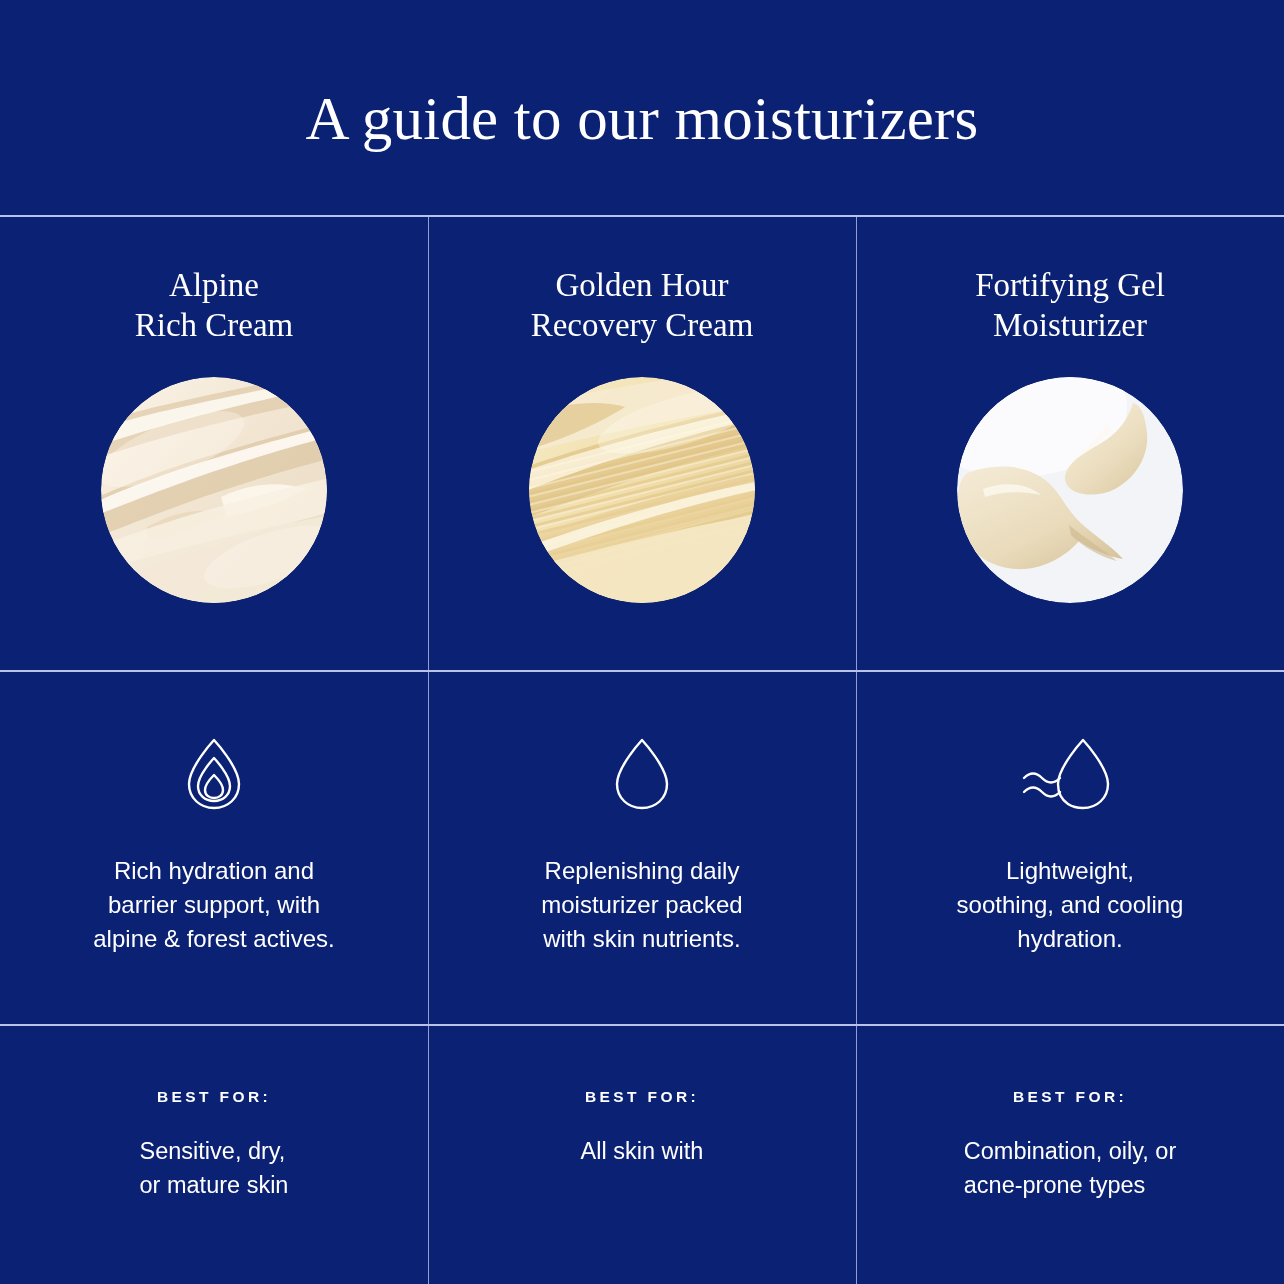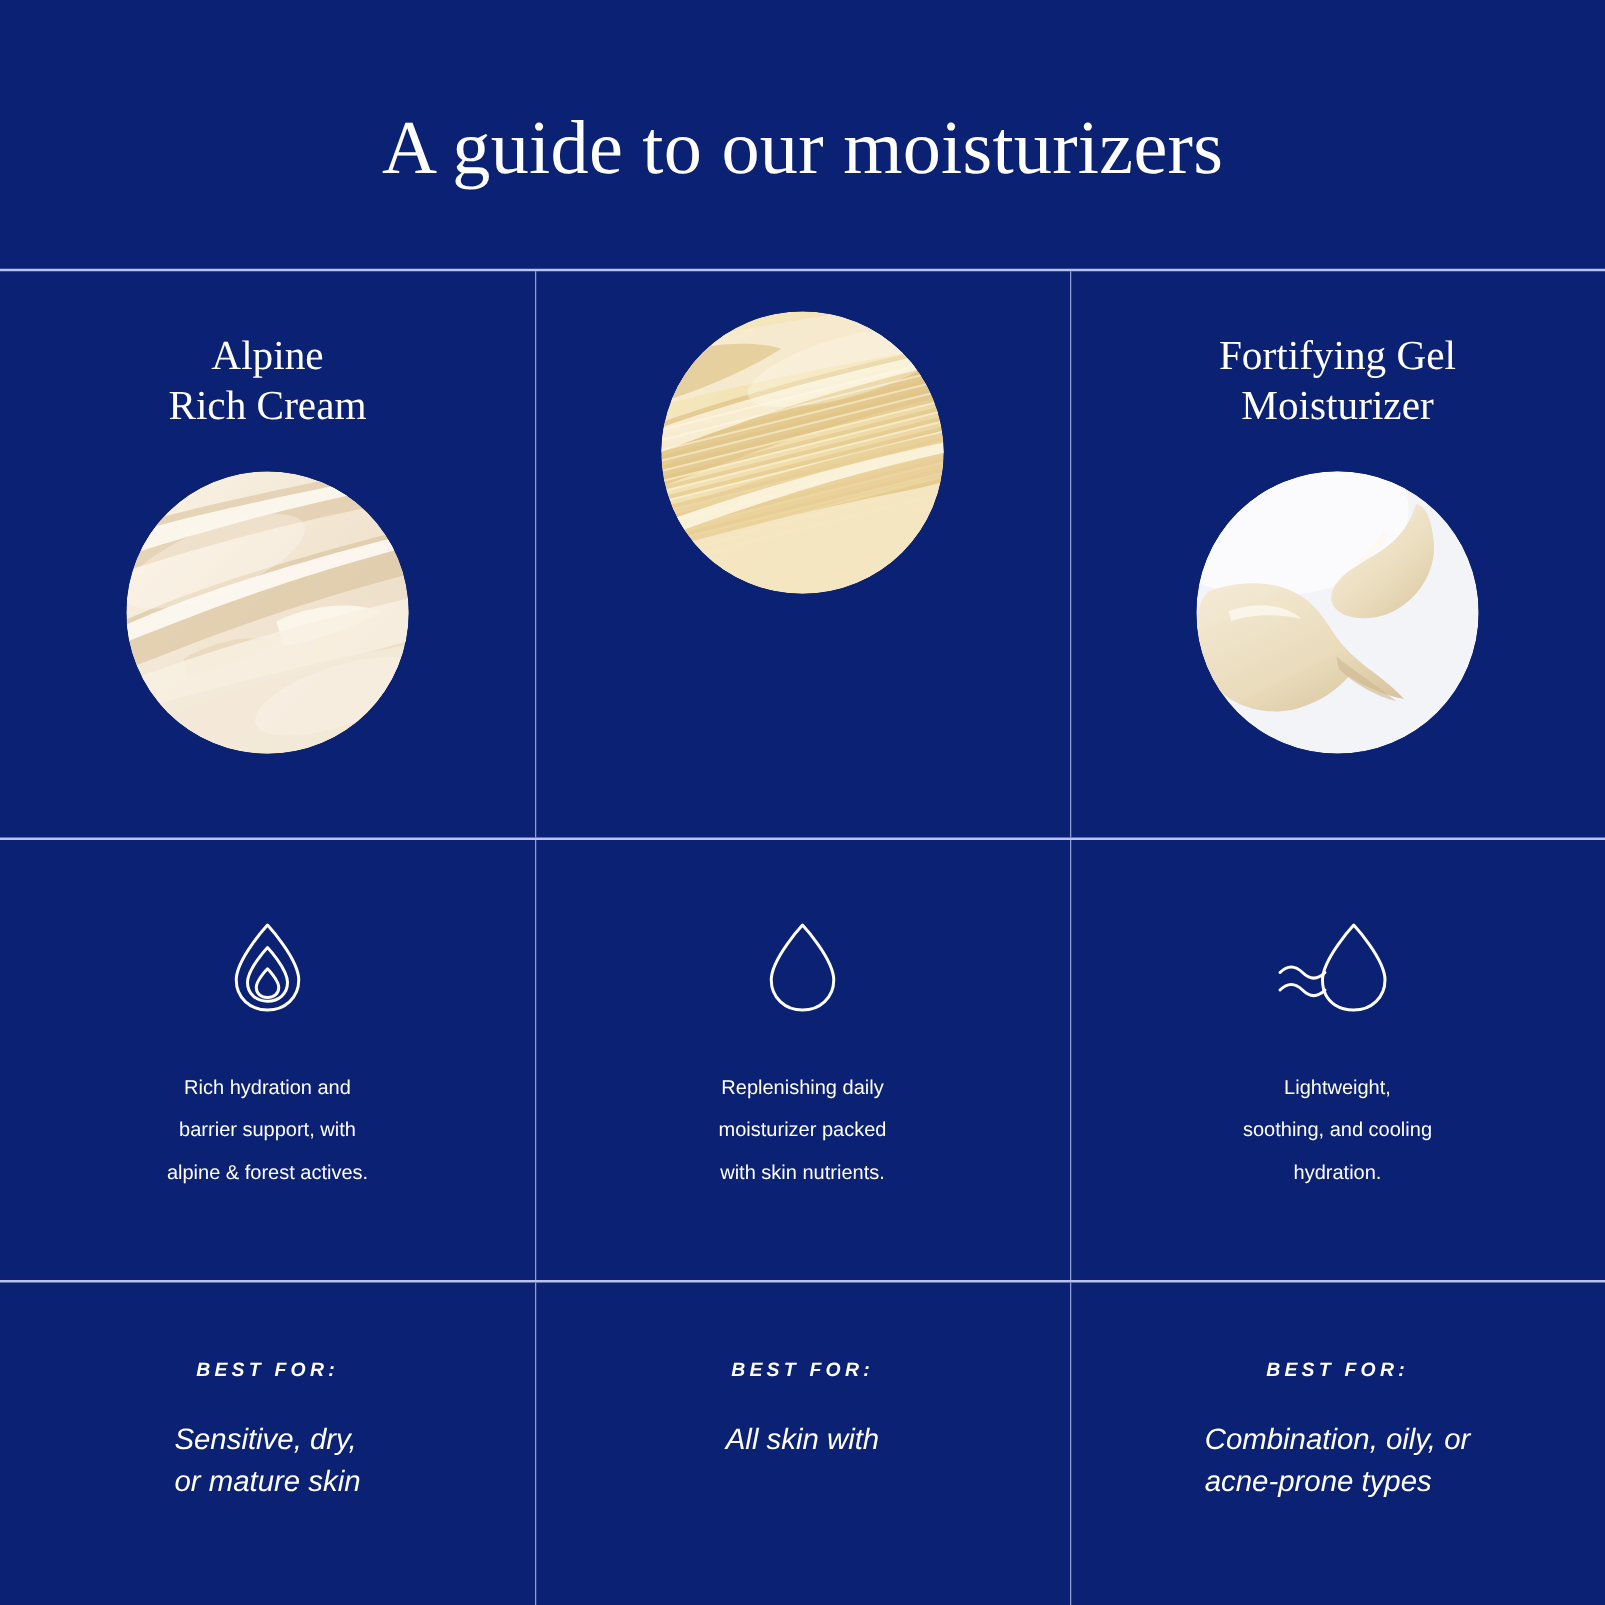--- a/index.html
+++ b/index.html
@@ -80,21 +80,21 @@
   .row .cell {
     width: 428px;
     box-sizing: border-box;
     display: flex;
     flex-direction: column;
     align-items: center;
   }
 
   .row-products { top: 217px; height: 522px; }
   .row-benefits { top: 672px; height: 352px; }
-  .row-bestfor  { top: 1026px; height: 258px; font-style: italic; }
+  .row-bestfor  { top: 1026px; height: 258px; }
 
   
   .product-name {
     font-family: "Liberation Serif", serif;
     font-size: 33px;
     line-height: 40px;
     font-weight: 400;
     text-align: center;
     color: #ffffff;
     margin: 0;
@@ -119,21 +119,21 @@
     height: 80px;
     display: flex;
     align-items: center;
     justify-content: center;
   }
   .benefit-icon svg { display: block; }
 
   .benefit-text {
     margin: 0;
     padding-top: 40px;
-    font-size: 16px;
+    font-size: 24px;
     line-height: 34px;
     text-align: center;
     color: #ffffff;
     white-space: pre-line;
     max-width: 330px;
   }
 
   
   .bestfor-label {
     margin: 0;
@@ -205,20 +205,22 @@
             <path d="M-20,176 C46,150 120,126 250,96 L250,130 C130,160 54,188 -20,214 Z" fill="#f8f0e2" opacity="0.85"></path>
             <path d="M-20,200 C60,176 140,154 250,134 L250,240 L-20,240 Z" fill="#f3e9d8" opacity="0.95"></path>
             <ellipse cx="70" cy="72" rx="78" ry="26" transform="rotate(-22 70 72)" fill="#fffaf2" opacity="0.35"></ellipse>
             <ellipse cx="170" cy="180" rx="70" ry="24" transform="rotate(-18 170 180)" fill="#fffaf2" opacity="0.3"></ellipse>
           </g>
         </svg>
       </div>
     </div>
 
     <div class="cell">
+      <h2 class="product-name">Golden Hour
+Recovery Cream</h2>
       <div class="swatch">
         <svg width="226" height="226" viewBox="0 0 226 226" aria-hidden="true">
           <defs>
             <linearGradient id="gh-base" x1="0" y1="0" x2="1" y2="1">
               <stop offset="0%" stop-color="#f7ecc8"></stop>
               <stop offset="50%" stop-color="#f0ddaa"></stop>
               <stop offset="100%" stop-color="#e6cd93"></stop>
             </linearGradient>
             <clipPath id="gh-clip">
                 <circle cx="113" cy="113" r="113"></circle>

